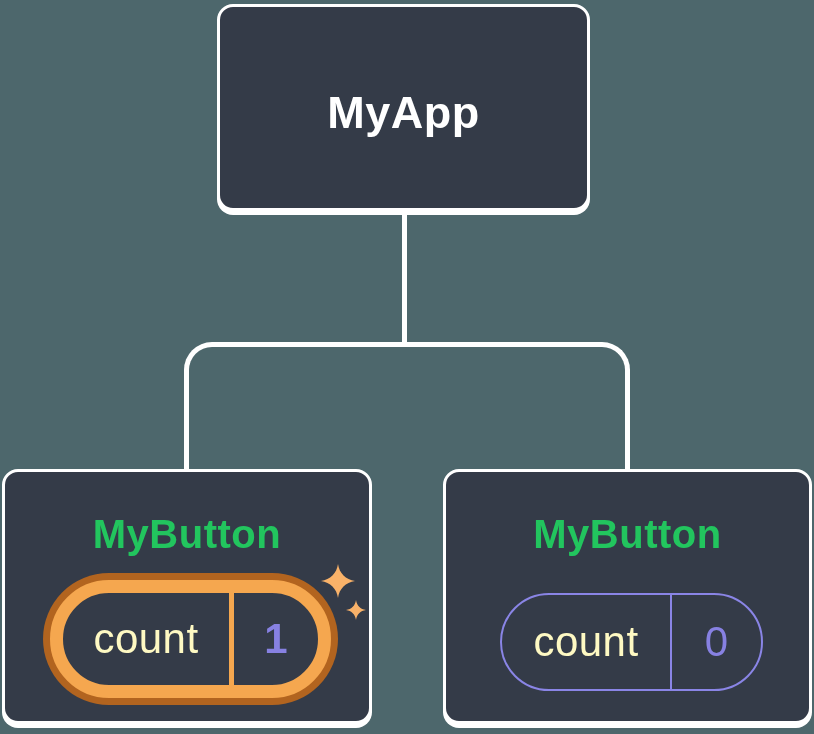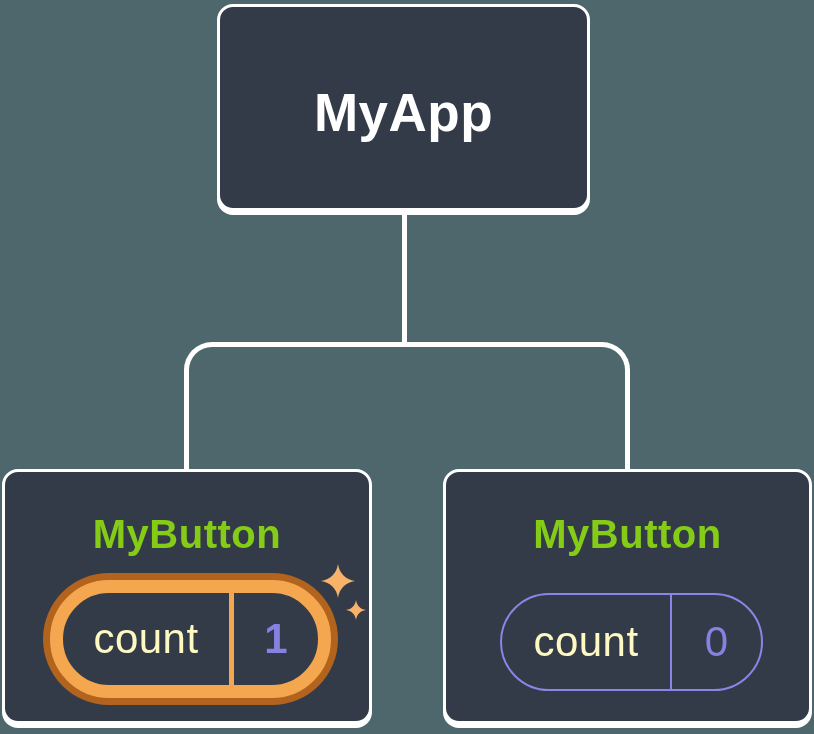--- a/index.html
+++ b/index.html
@@ -42,32 +42,32 @@
     border-radius: 16px;
     box-shadow: 0 4px 0 #ffffff;
   }
   .node-root {
     left: 217px; top: 4px;
     width: 373px; height: 207px;
     display: flex; align-items: center; justify-content: center;
   }
   .node-root .node-label {
     color: #ffffff;
-    font-size: 53px;
+    font-size: 45px;
     font-weight: 600;
     letter-spacing: 0.5px;
     padding-top: 10px;
   }
   .node-child-left  { left: 2px;   top: 469px; width: 370px; height: 255px; }
   .node-child-right { left: 443px; top: 469px; width: 369px; height: 255px; }
   .child-label {
     position: absolute;
     left: 0; right: 0; top: 40px;
     text-align: center;
-    color: #84cc16;
+    color: #22c55e;
     font-size: 40px;
     font-weight: 600;
     letter-spacing: 0.5px;
   }
 
   
   .pill-highlight {
     position: absolute;
     left: 45px; top: 108px;
     width: 281px; height: 118px;

